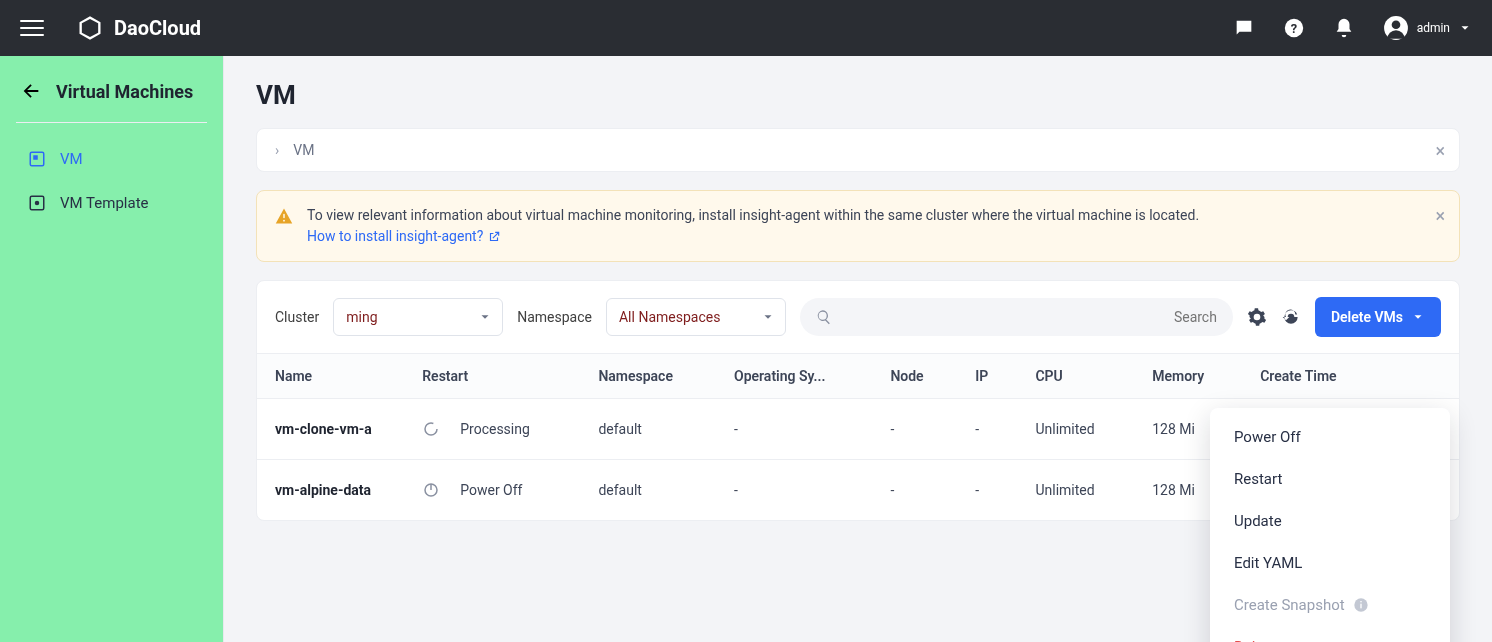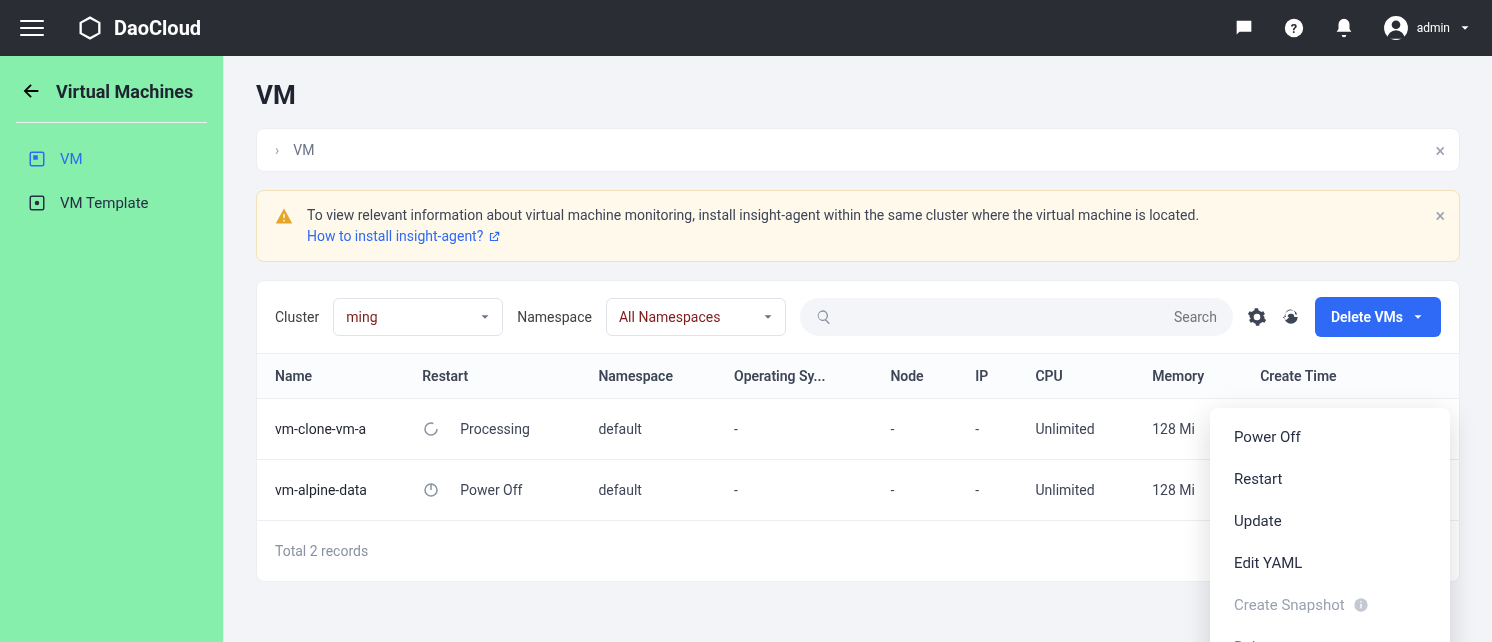--- a/index.html
+++ b/index.html
@@ -52,21 +52,21 @@
 .search { flex:1; height:38px; min-width:240px; background:#f4f5f8; border-radius:20px; display:flex; align-items:center; padding:0 16px; gap:10px; color:#8a91a1; }
 .search input { border:none; background:transparent; outline:none; font-size:14px; flex:1; color:#3d4557;text-align:right; }
 .tool-ico { width:20px; height:20px; fill:#3d4557; cursor:pointer; }
 .primary-btn { height:40px; background:#2e6af5; color:#fff; border:none; border-radius:6px; padding:0 16px; font-size:14px; font-weight:600; display:flex; align-items:center; gap:8px; cursor:pointer; }
 .primary-btn svg { width:14px; height:14px; fill:#fff; }
 
 table { width:100%; border-collapse:collapse; }
 th, td { text-align:left; padding:14px 18px; border-top:1px solid #eceef2; font-size:14px; }
 th { background:#fbfcfd; color:#3d4557; font-weight:600; }
 td { color:#3d4557; }
-td.name-cell { font-weight:400; color:#1f2430; max-width:120px; overflow:hidden; text-overflow:ellipsis; white-space:nowrap; }
+td.name-cell { font-weight:700; color:#1f2430; max-width:120px; overflow:hidden; text-overflow:ellipsis; white-space:nowrap; }
 .status-cell { display:flex; align-items:center; gap:20px; }
 .spin-ico, .power-ico { width:18px; height:18px; fill:none; stroke:#8a91a1; stroke-width:2; }
 .action-cell { width:60px; text-align:center; }
 .dots-btn { width:32px; height:32px; border-radius:6px; background:#eceef2; display:inline-flex; align-items:center; justify-content:center; cursor:pointer; }
 .dots-btn svg { width:4px; height:16px; fill:#3d4557; }
 .footer { padding:14px 18px; border-top:1px solid #eceef2; display:flex; align-items:center; color:#8a91a1; font-size:14px; }
 .pager { margin-left:auto; display:flex; align-items:center; gap:6px; }
 .pager-btn { width:32px; height:32px; border:1px solid #dfe3ea; border-radius:6px; display:flex; align-items:center; justify-content:center; color:#8a91a1; cursor:pointer; }
 
 
@@ -264,28 +264,20 @@
             <td class="action-cell"><div class="dots-btn" style="background:transparent">
                   <svg viewBox="0 0 4 16">
                     <circle cx="2" cy="2" r="2"></circle>
                     <circle cx="2" cy="8" r="2"></circle>
                     <circle cx="2" cy="14" r="2"></circle>
                   </svg>
                 </div></td>
           </tr>
         </tbody>
       </table>
-      <div class="footer">
-        <span>Total 2 records</span>
-        <div class="pager">
-          <div class="pager-btn">‹</div>
-          <div class="pager-btn" style="border:none;background:#f4f5f8;width:52px"></div>
-          <div class="pager-btn">›</div>
-        </div>
-      </div>
     </div>
   </div>
 </div>
 
 <div class="dropdown" style="top:408px; left:1210px;">
   <div class="dd-item">Power Off</div>
   <div class="dd-item">Restart</div>
   <div class="dd-item">Update</div>
   <div class="dd-item">Edit YAML</div>
   <div class="dd-item disabled">

